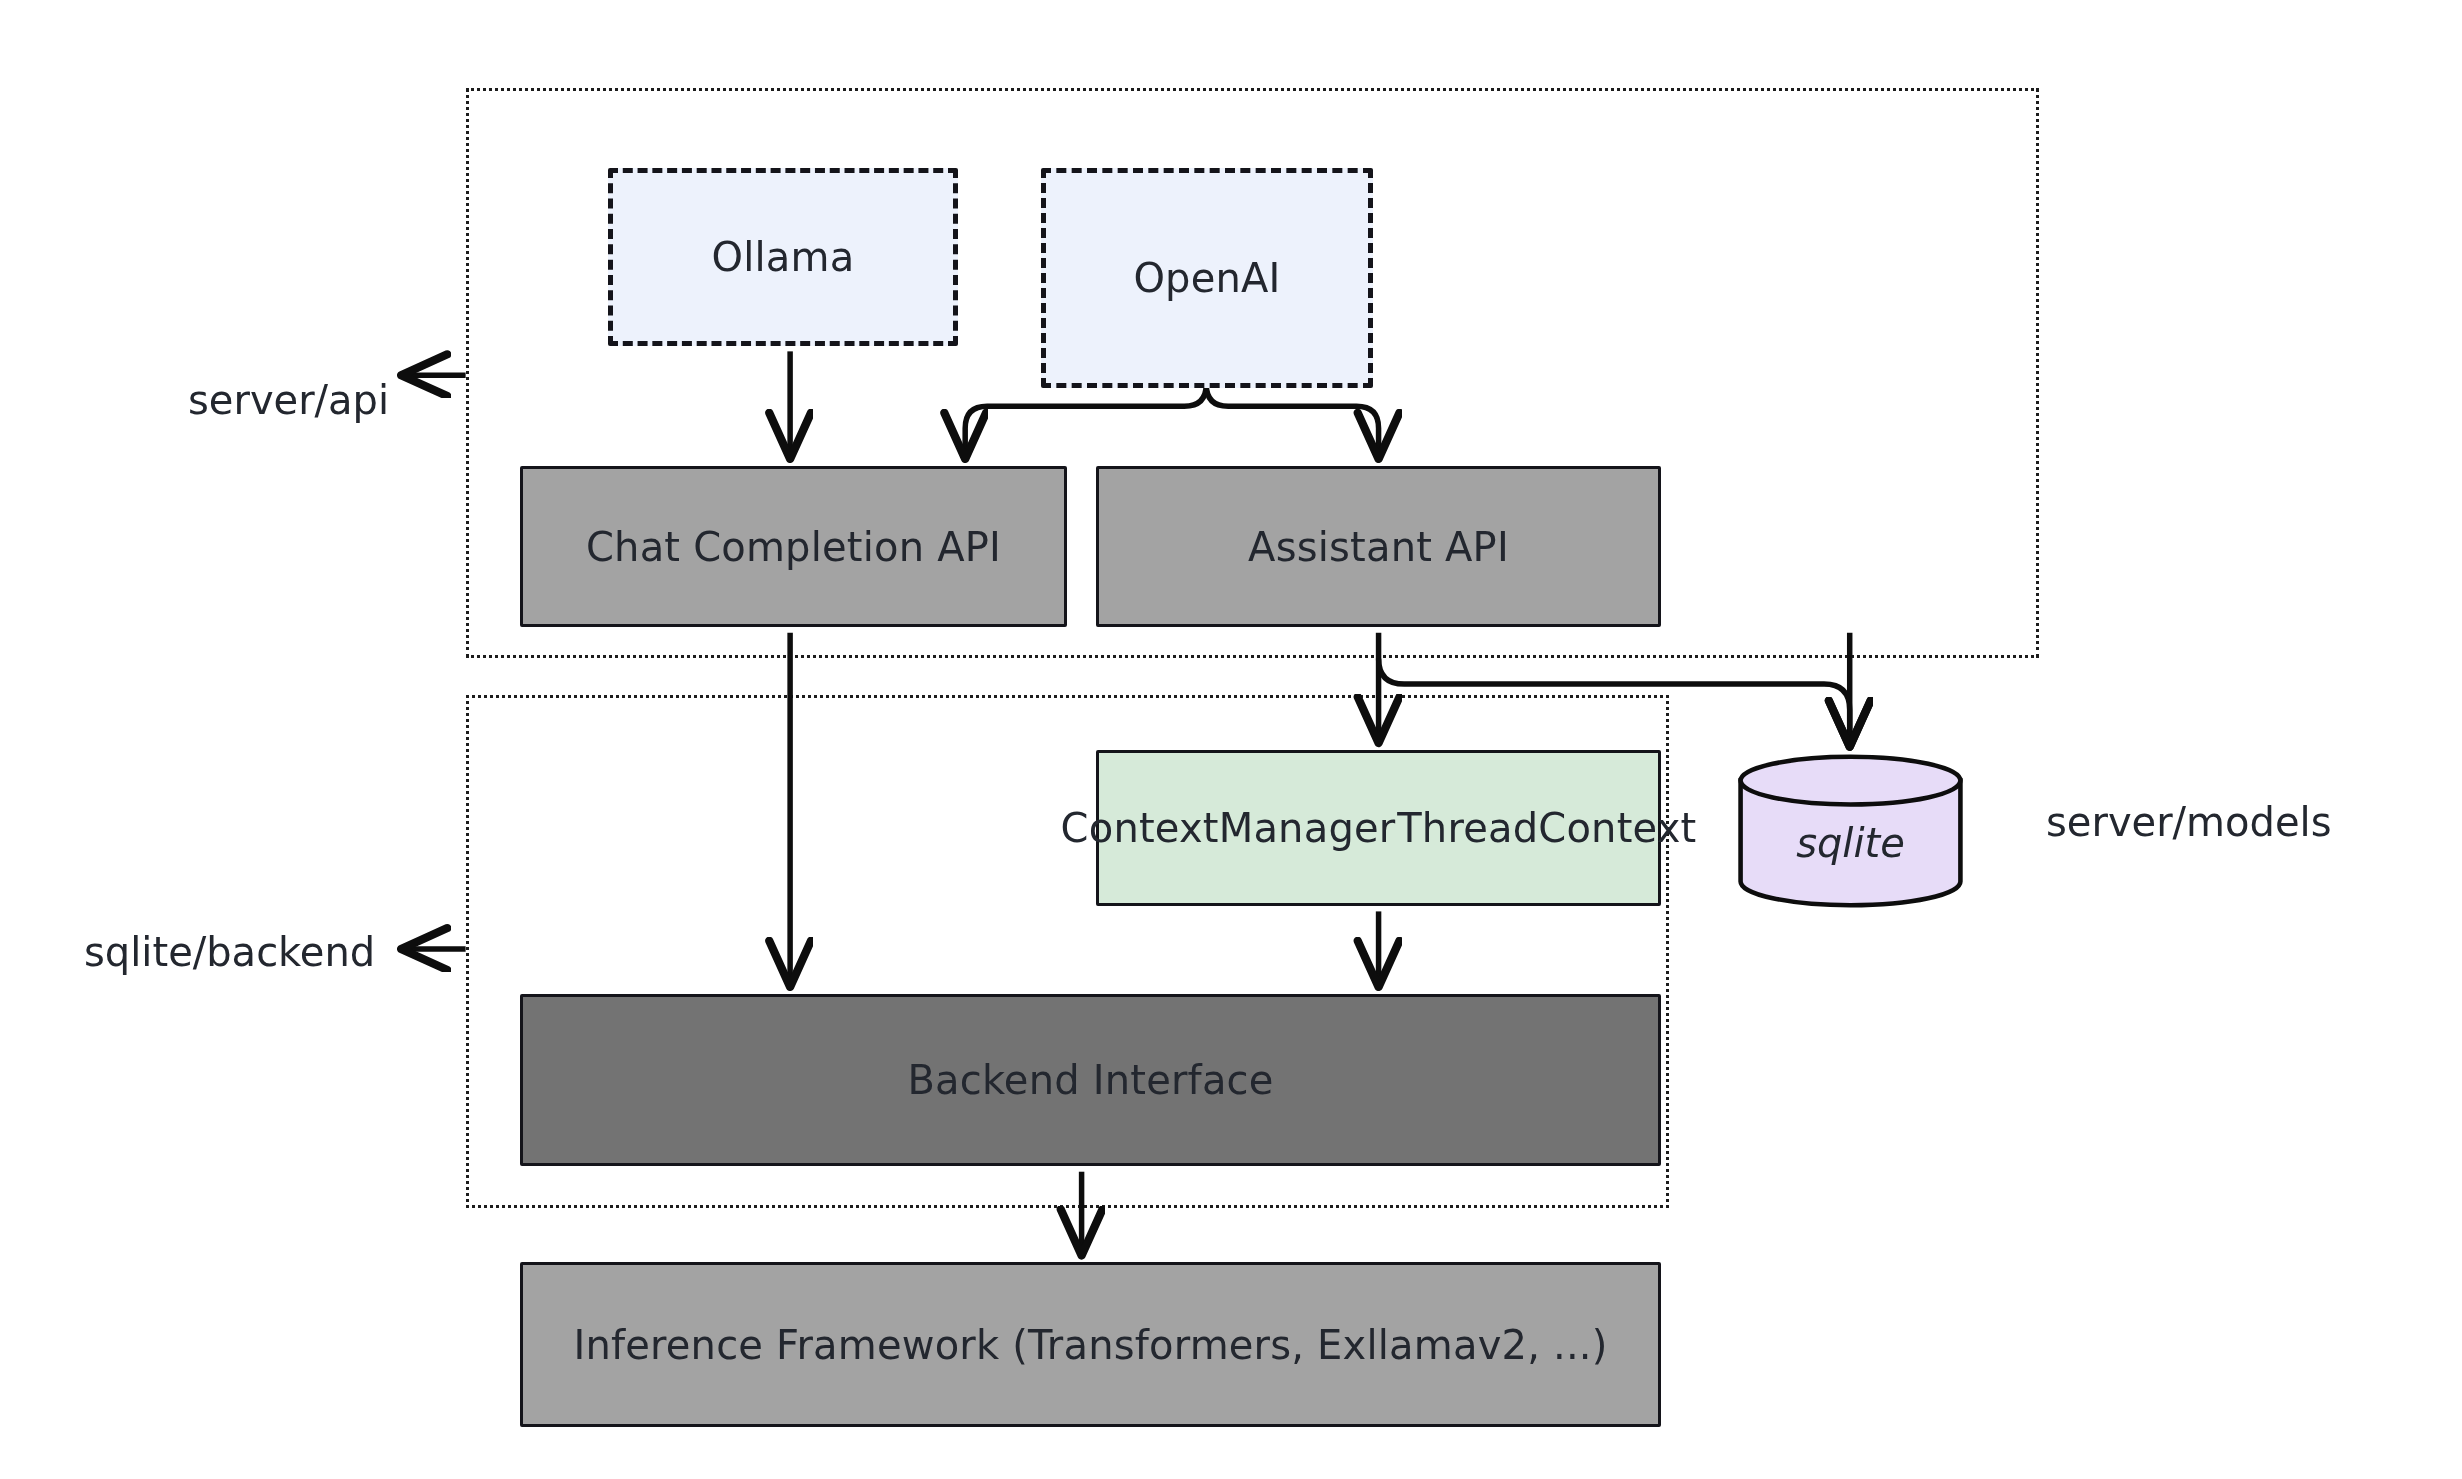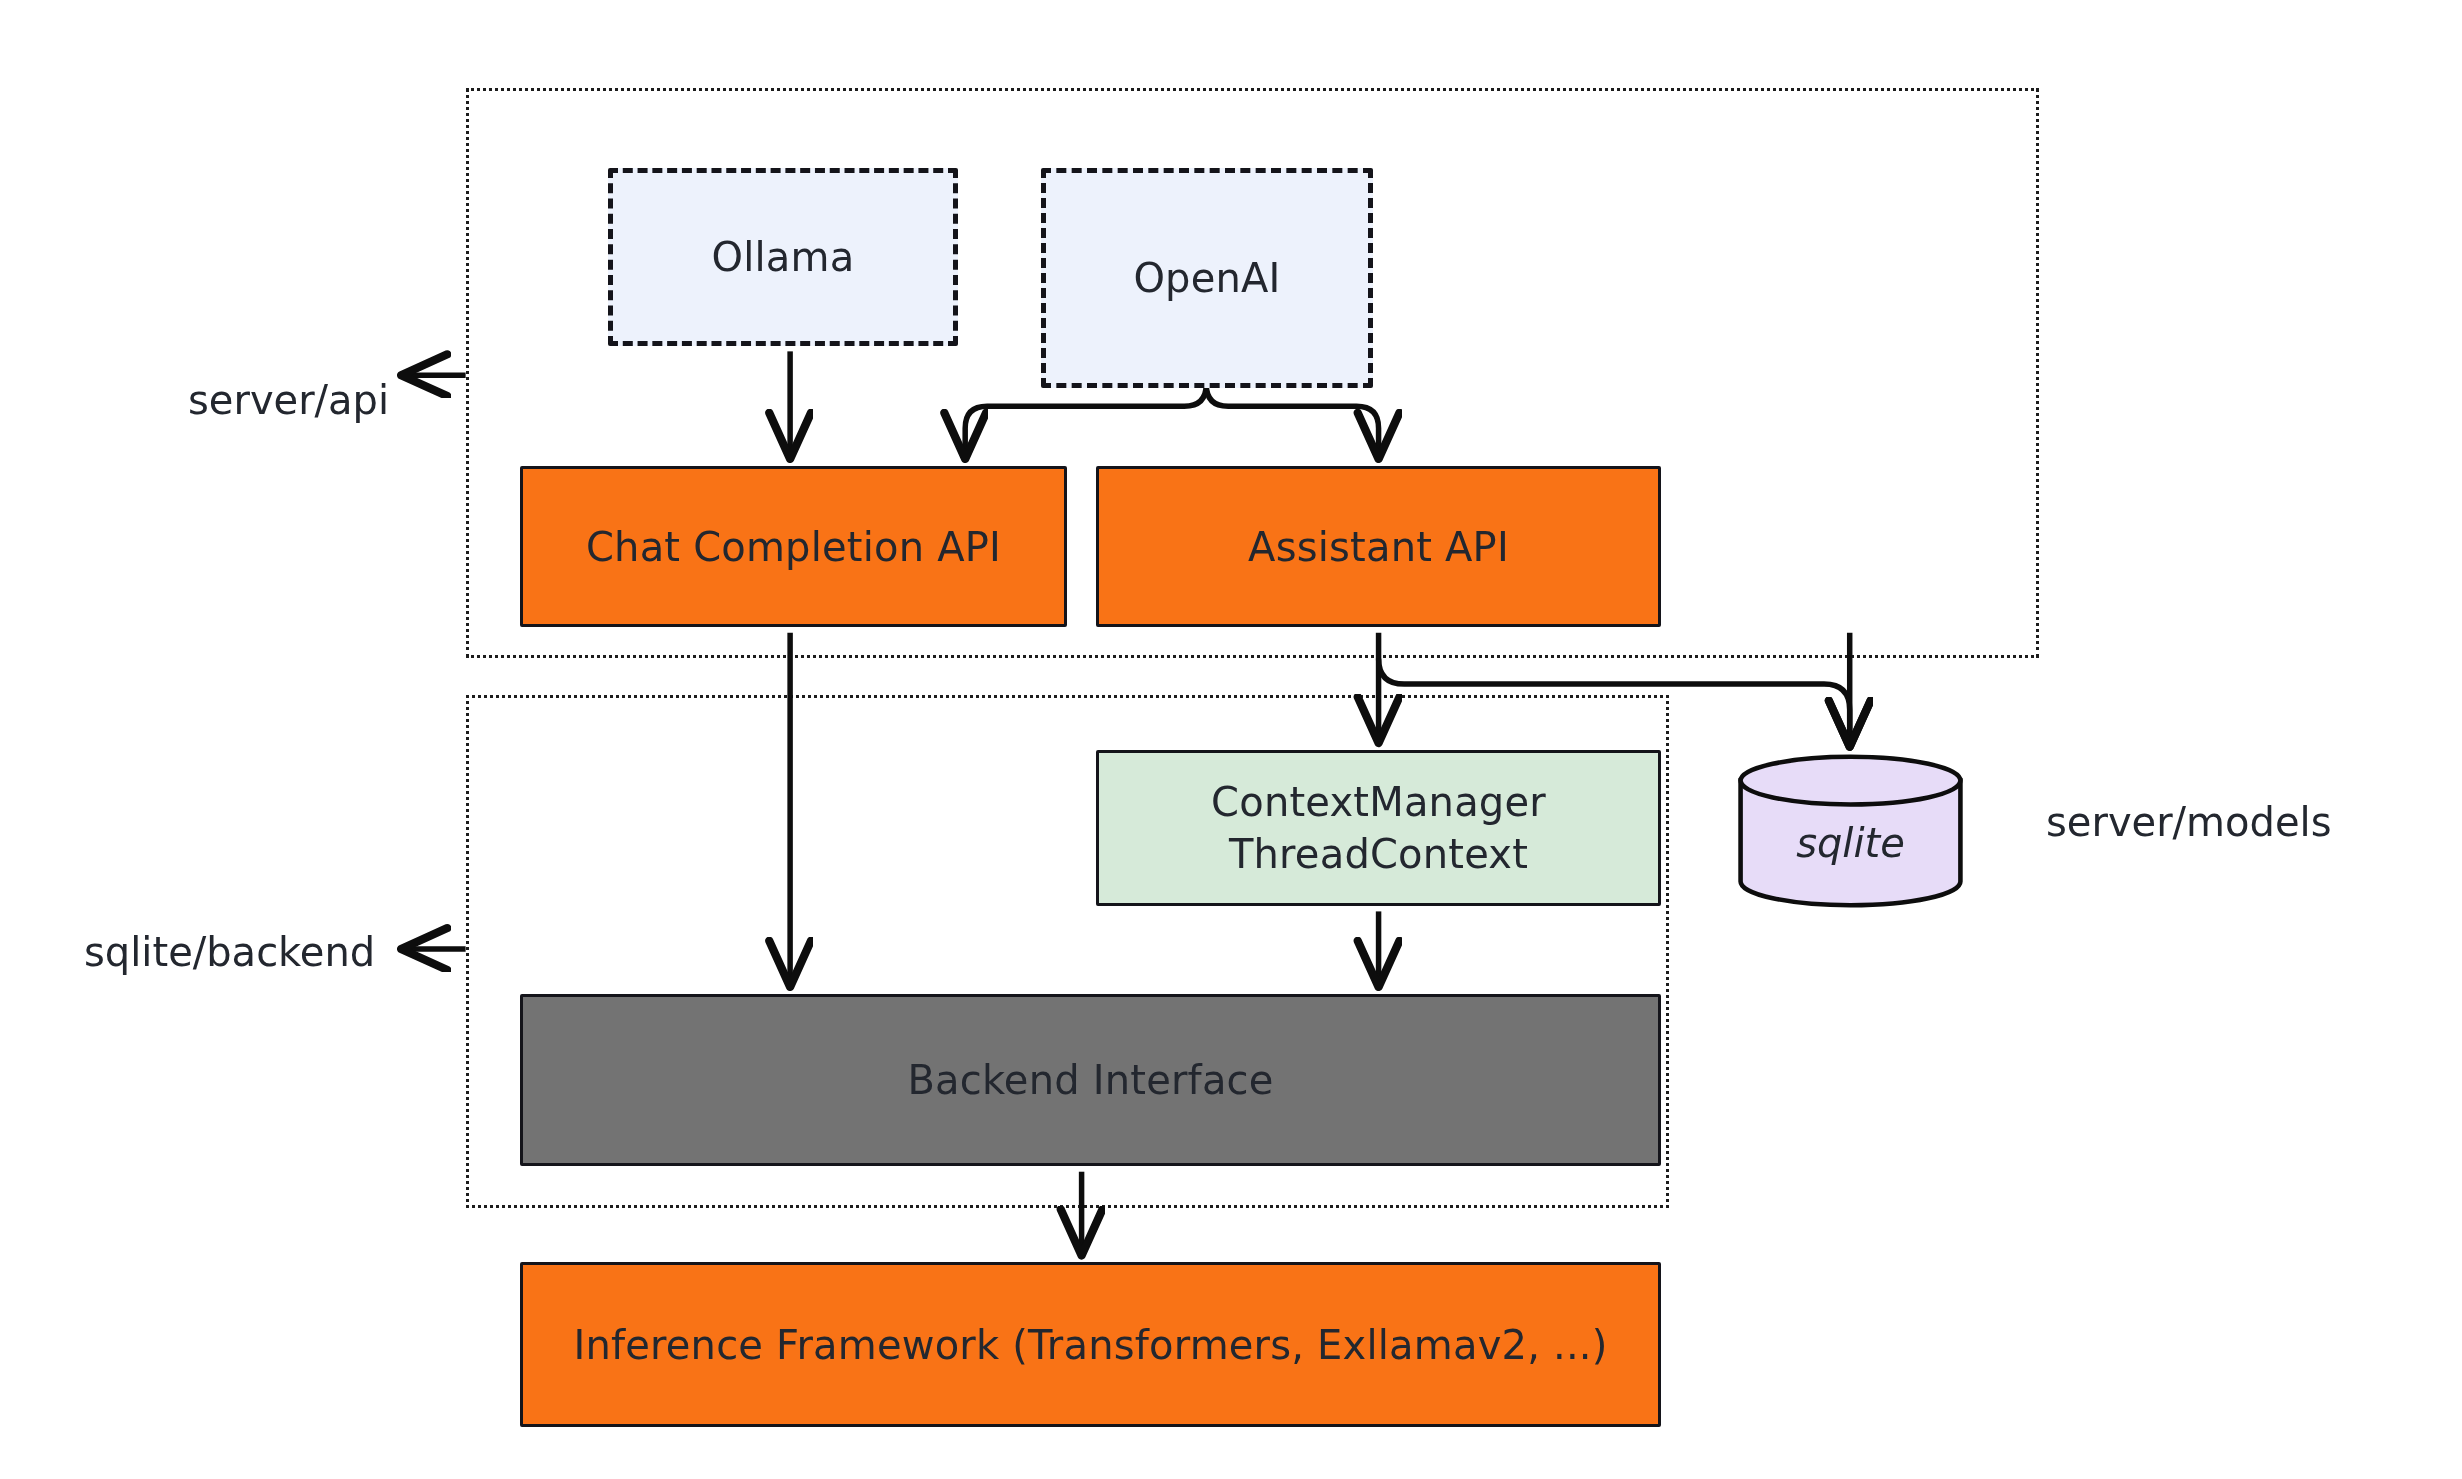--- a/index.html
+++ b/index.html
@@ -37,39 +37,39 @@
     text-align: center;
     border-radius: 2px;
     color: #23272f;
     font-size: 40px;
     line-height: 1.25;
     letter-spacing: 0.2px;
     padding: 3.7px 9.2px;
   }
   .node.solid {
     border: 3.7px solid #14141a;
-    background: #f97316;
+    background: #a3a3a3;
   }
   .node.dashed {
     border: 5.5px dashed #14141a;
     background: #edf2fc;
   }
   .node.green  { background: #d6ead9; }
   .node.yellow { background: #737373; }
 
   #node-ollama     { left: 608px;  top: 168px;  width: 350px; height: 178px; }
   #node-openai     { left: 1041px; top: 168px;  width: 332px; height: 220px; }
   #node-chat-api   { left: 520px;  top: 466px;  width: 547px; height: 161px; }
   #node-assistant  { left: 1096px; top: 466px;  width: 565px; height: 161px; }
   #node-web-api    { left: 1693px; top: 466px;  width: 298px; height: 161px; }
   #node-context    { left: 1096px; top: 750px;  width: 565px; height: 156px; }
   #node-backend    { left: 520px;  top: 994px; width: 1141px; height: 172px; }
   #node-inference  { left: 520px;  top: 1262px; width: 1141px; height: 165px; }
 
-  #node-context .stack { display: flex; flex-direction: column; gap: 1.8px; }
+  #node-context .stack { display: flex; flex-direction: row; gap: 1.8px; }
 
   
   #node-sqlite {
     position: absolute;
     left: 1736px;
     top: 754px;
     width: 229px;
     height: 154px;
     font-style: italic;
   }

